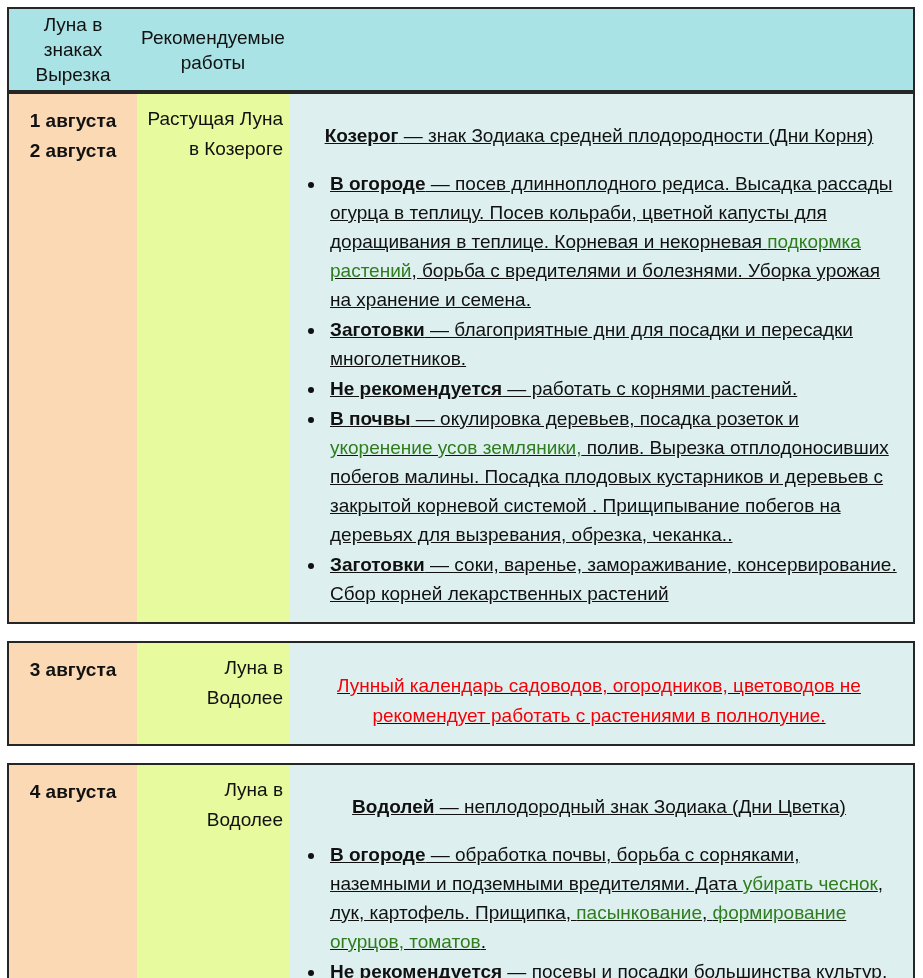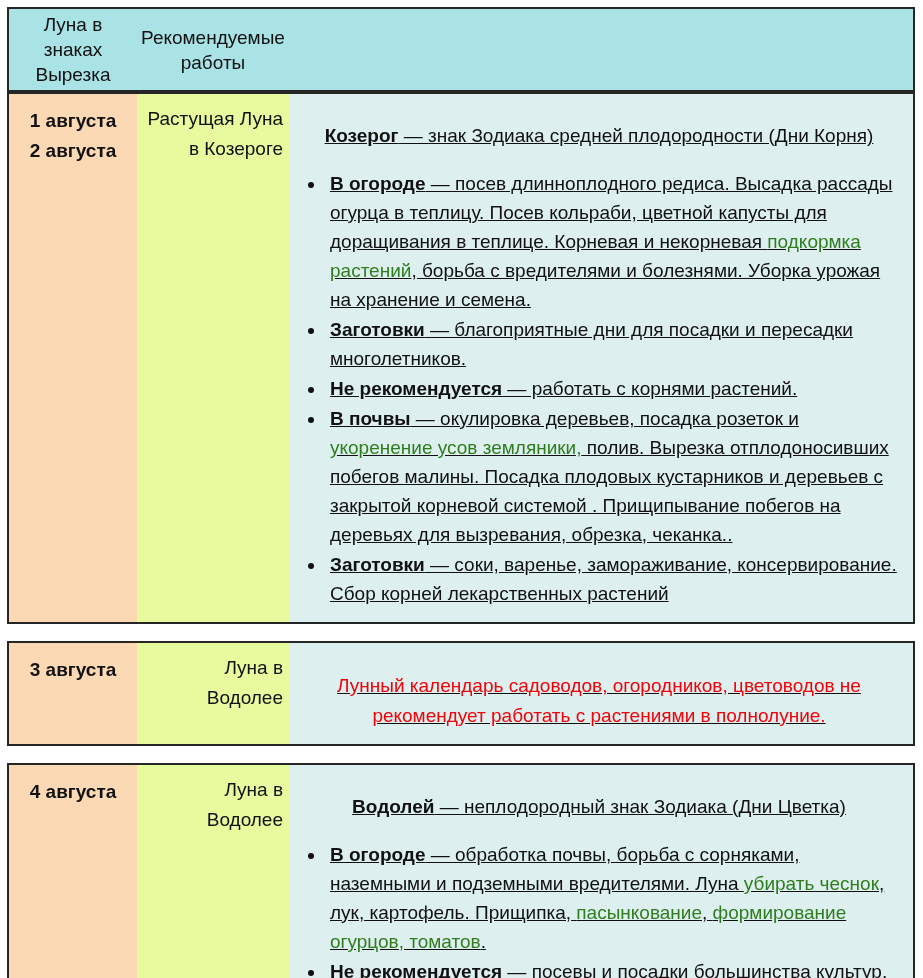--- a/index.html
+++ b/index.html
@@ -107,20 +107,20 @@
         <div class="cell date-cell">
           <div>4 августа</div>
         </div>
         <div class="cell moon-cell">
           <div>Луна в</div>
           <div>Водолее</div>
         </div>
         <div class="cell works-cell">
           <p class="works-intro"><span class="b">Водолей</span><span> — неплодородный знак Зодиака (Дни Цветка)</span></p>
           <ul>
-            <li><span class="b">В огороде</span><span> — обработка почвы, борьба с сорняками, наземными и подземными вредителями. Луна </span><span class="link">убирать чеснок</span><span>, лук, картофель. Прищипка, </span><span class="link">пасынкование</span><span>, </span><span class="link">формирование огурцов, томатов</span><span>.</span></li>
+            <li><span class="b">В огороде</span><span> — обработка почвы, борьба с сорняками, наземными и подземными вредителями. Дата </span><span class="link">убирать чеснок</span><span>, лук, картофель. Прищипка, </span><span class="link">пасынкование</span><span>, </span><span class="link">формирование огурцов, томатов</span><span>.</span></li>
             <li><span class="b">Не рекомендуется</span><span> — посевы и посадки большинства культур, а также поливы и подкормки.</span></li>
           </ul>
         </div>
       </div>
     </div>
 
 </div>
 
 </body></html>

